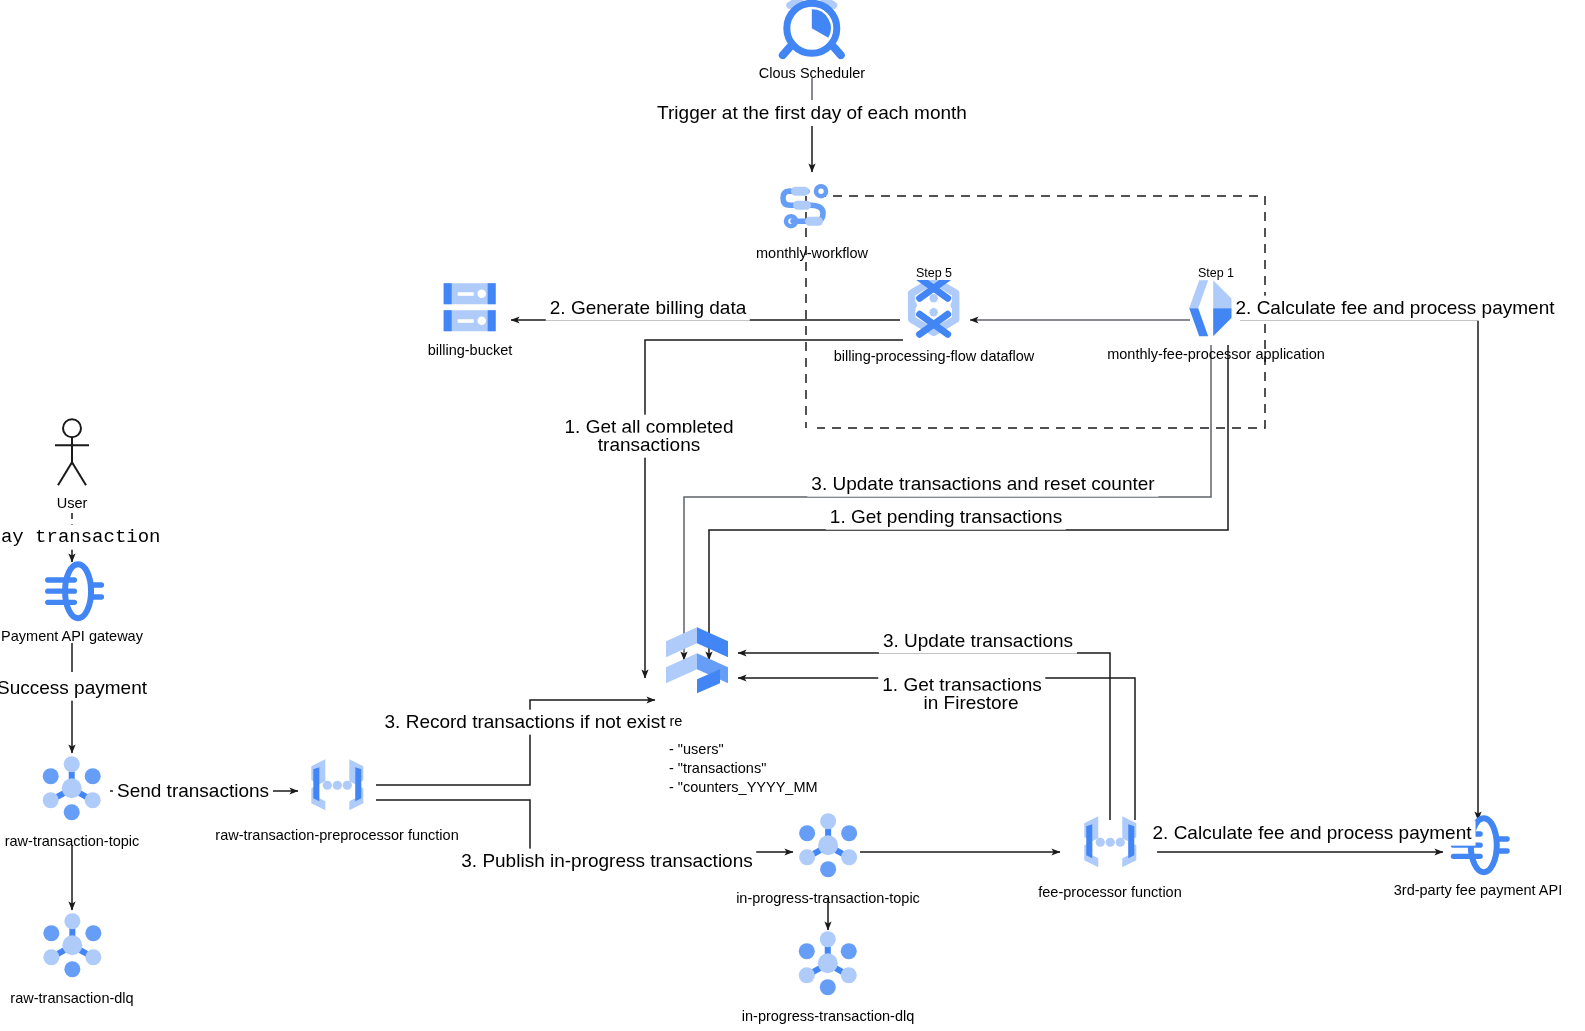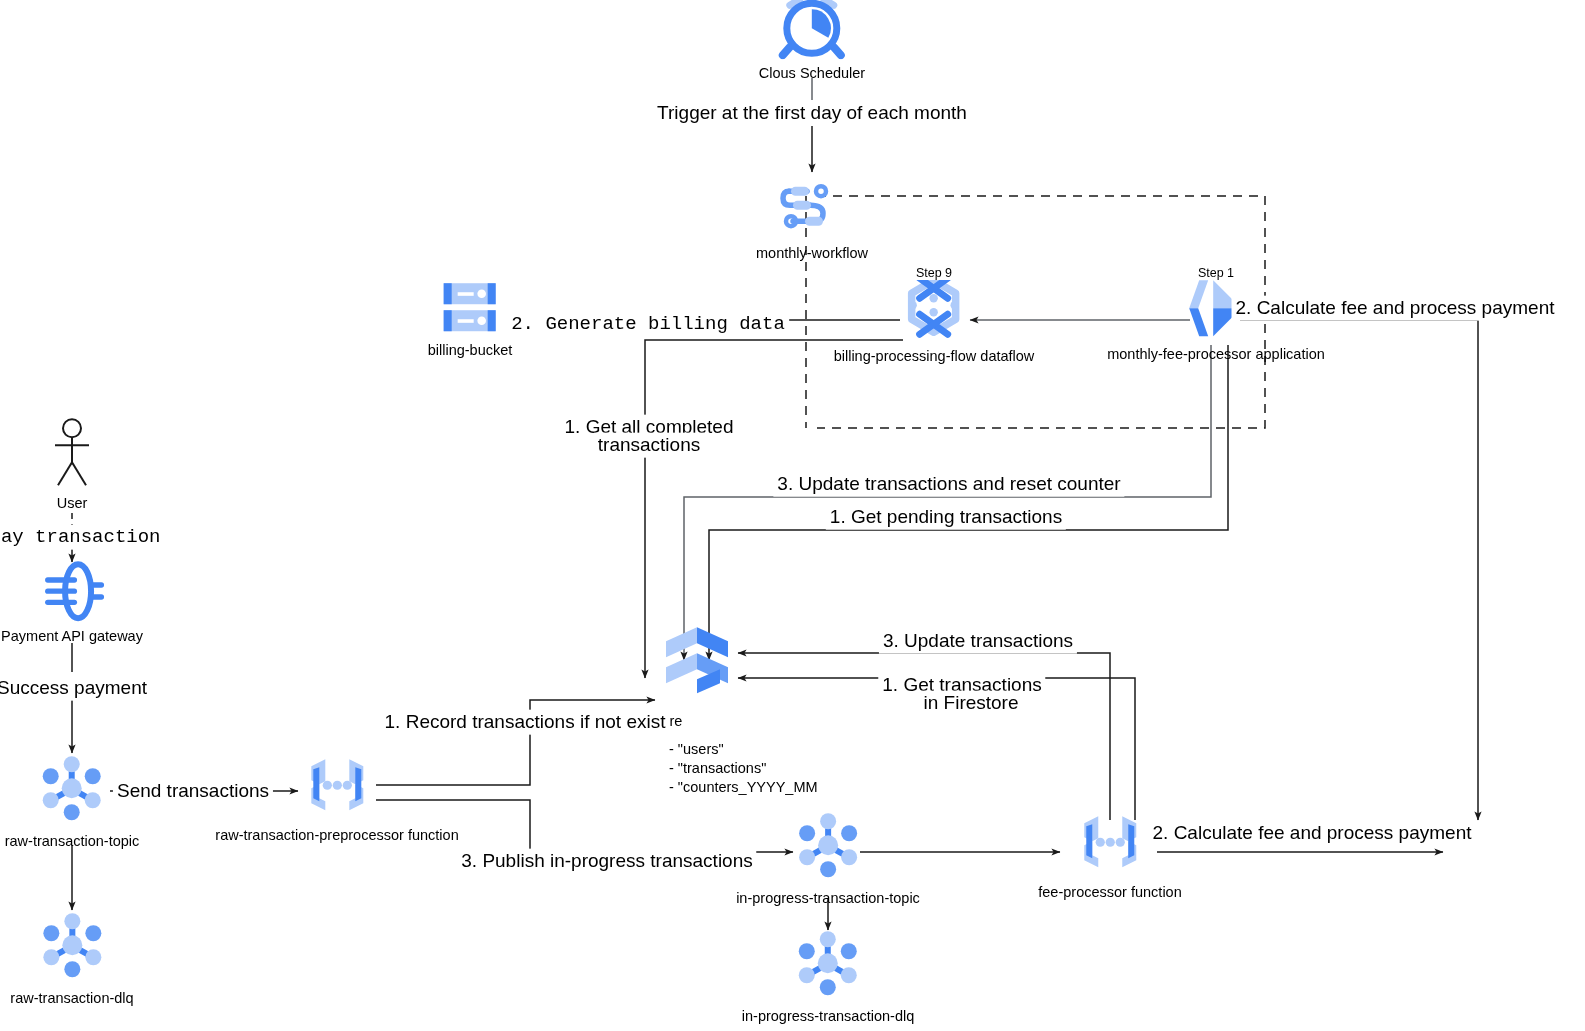--- a/index.html
+++ b/index.html
@@ -194,21 +194,21 @@
         <circle cx="43" cy="13.5" r="4.3" fill="#ffffff"></circle>
         <rect x="5" y="30" width="52" height="21" fill="#aecbfa"></rect>
         <rect x="5" y="30" width="8" height="21" fill="#4285f4"></rect>
         <rect x="49" y="30" width="8" height="21" fill="#4285f4"></rect>
         <rect x="19" y="39" width="16" height="3.6" fill="#ffffff"></rect>
         <circle cx="43" cy="40.5" r="4.3" fill="#ffffff"></circle>
       </svg>
     </span>
     <div class="node-label">billing-bucket</div>
   </div>
-  <div class="step-tag" style="left:934px;top:273px;">Step 9</div>
+  <div class="step-tag" style="left:934px;top:273px;">Step 5</div>
 
   <div class="node" style="left:1216px;top:320px;">
     <span class="glyph">
       <svg width="62" height="64" viewBox="0 0 62 64">
         <path d="M14 4 L23 4 L13 32 L4 32 Z" fill="#aecbfa"></path>
         <path d="M4 32 L13 32 L23 60 L14 60 Z" fill="#4285f4"></path>
         <path d="M28 4 L56 32 L28 32 Z" fill="#aecbfa"></path>
         <path d="M28 32 L56 32 L28 60 Z" fill="#4285f4"></path>
       </svg>
     </span>
@@ -354,35 +354,48 @@
         <path d="M52 4 L66 11 L66 25 L58 29 L66 33 L66 48 L52 55 L52 46 L58 43 L58 29 L52 26 Z" fill="#aecbfa"></path>
         <path d="M58 12 L58 29 L58 46 L64 43 L64 14 Z" fill="#4285f4"></path>
         <circle cx="30" cy="30" r="4.6" fill="#aecbfa"></circle>
         <circle cx="40" cy="30" r="4.6" fill="#aecbfa"></circle>
         <circle cx="50" cy="30" r="4.6" fill="#aecbfa"></circle>
       </svg>
     </span>
     <div class="node-label">fee-processor function</div>
   </div>
 
+  <div class="node" style="left:1478px;top:857px;">
+    <span class="glyph">
+      <svg width="80" height="62" viewBox="0 0 80 62">
+        <ellipse cx="46" cy="31" rx="13" ry="27" fill="none" stroke="#4285f4" stroke-width="6"></ellipse>
+        <rect x="13" y="17" width="32" height="5.4" rx="2.7" fill="#4285f4"></rect>
+        <rect x="13" y="28.2" width="32" height="5.4" rx="2.7" fill="#4285f4"></rect>
+        <rect x="13" y="39.4" width="32" height="5.4" rx="2.7" fill="#4285f4"></rect>
+        <rect x="58" y="22" width="14" height="5.4" rx="2.7" fill="#4285f4"></rect>
+        <rect x="58" y="34" width="14" height="5.4" rx="2.7" fill="#4285f4"></rect>
+      </svg>
+    </span>
+    <div class="node-label">3rd-party fee payment API</div>
+  </div>
 
   <div class="edge-label" style="left:812px;top:113px;">Trigger at the first day of each month</div>
   <div class="edge-label" style="left:75px;top:537px;font-family:Liberation Mono, monospace;">pay transaction</div>
   <div class="edge-label" style="left:72px;top:688px;">Success payment</div>
   <div class="edge-label" style="left:193px;top:791px;">Send transactions</div>
-  <div class="edge-label" style="left:648px;top:324px;font-family:Liberation Mono, monospace;">2. Generate billing data</div>
+  <div class="edge-label" style="left:648px;top:308px;">2. Generate billing data</div>
   <div class="edge-label" style="left:1395px;top:308px;">2. Calculate fee and process payment</div>
 
   <div class="edge-label" style="left:649px;top:427px;">1. Get all completed</div>
   <div class="edge-label" style="left:649px;top:445px;">transactions</div>
 
-  <div class="edge-label" style="left:949px;top:484px;">3. Update transactions and reset counter</div>
+  <div class="edge-label" style="left:983px;top:484px;">3. Update transactions and reset counter</div>
   <div class="edge-label" style="left:946px;top:517px;">1. Get pending transactions</div>
 
-  <div class="edge-label" style="left:525px;top:722px;">1. Record transactions if not exist</div>
+  <div class="edge-label" style="left:525px;top:722px;">3. Record transactions if not exist</div>
   <div class="edge-label" style="left:607px;top:861px;">3. Publish in-progress transactions</div>
 
   <div class="edge-label" style="left:978px;top:641px;">3. Update transactions</div>
   <div class="edge-label" style="left:962px;top:685px;">1. Get transactions</div>
   <div class="edge-label" style="left:971px;top:703px;">in Firestore</div>
 
   <div class="edge-label" style="left:1312px;top:833px;">2. Calculate fee and process payment</div>
 
 </div>
 

